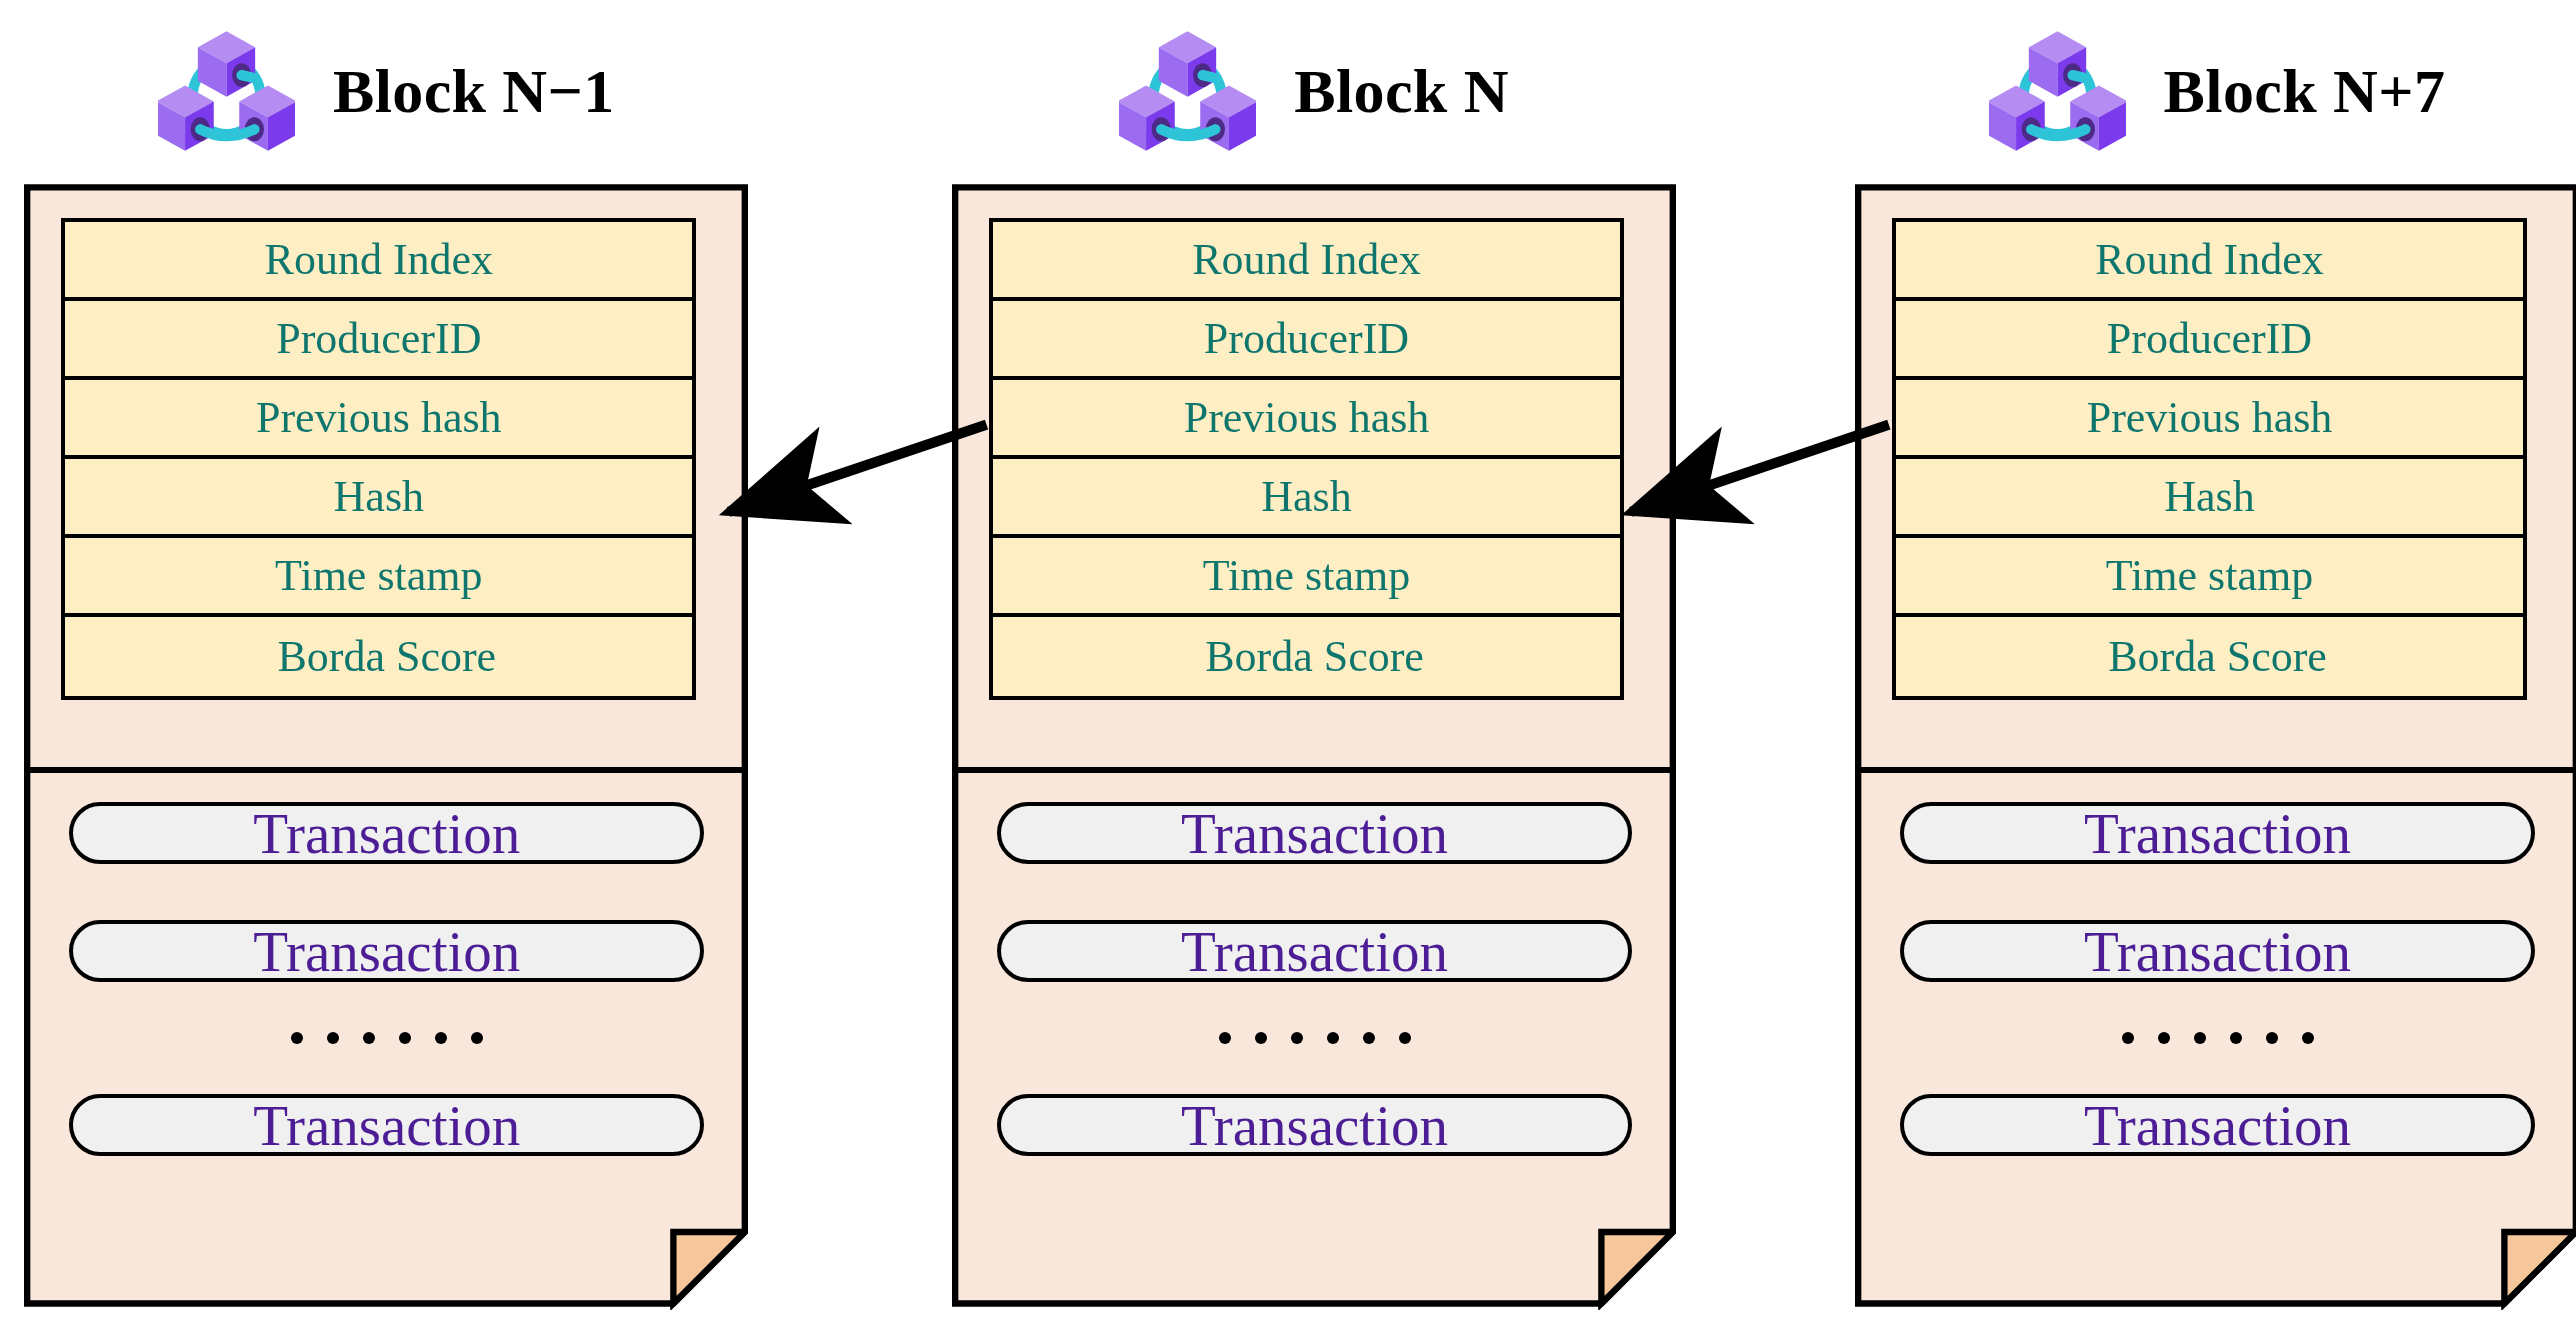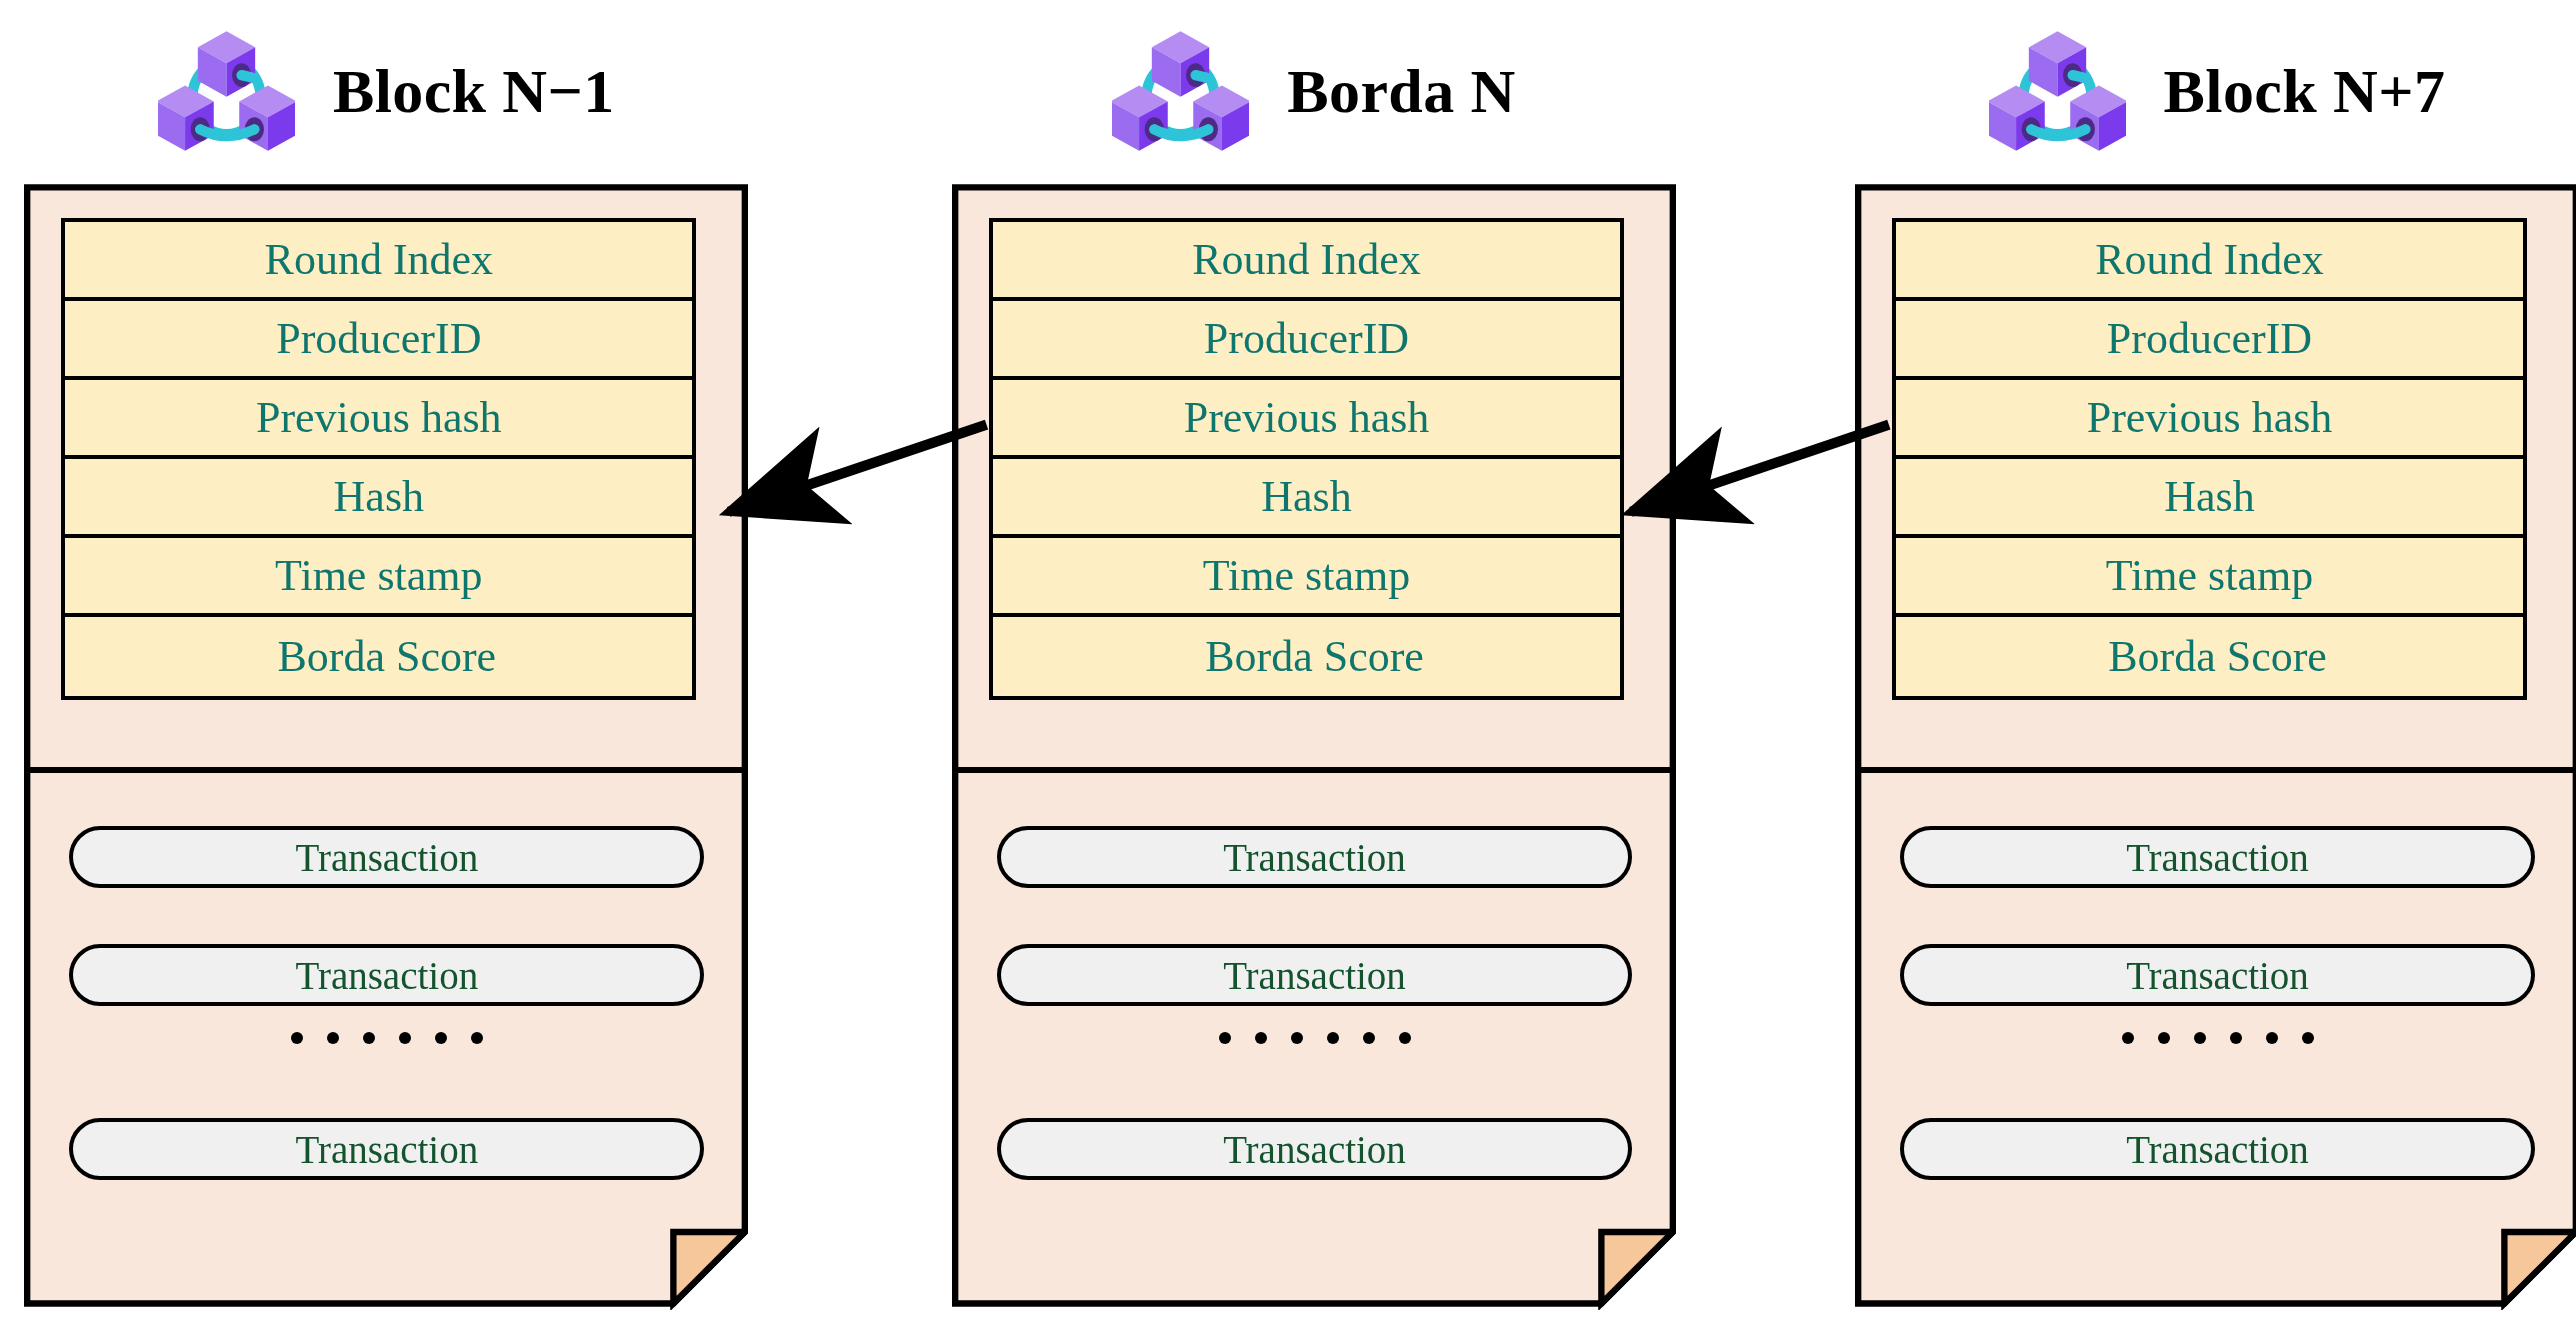--- a/index.html
+++ b/index.html
@@ -123,24 +123,23 @@
     width: 635px;
     height: 62px;
     box-sizing: border-box;
     background: #f0f0f0;
     border: 4.8px solid #000000;
     border-radius: 33px;
     display: flex;
     align-items: center;
     justify-content: center;
     font-family: "Liberation Serif", "DejaVu Serif", serif;
-    font-size: 39px;
-    color: #14532d;
+    font-size: 57px;
+    color: #4c1d95;
     line-height: 1;
-    margin-top: 24px;
   }
   .tx-pill.p0 { top: 30px; }
   .tx-pill.p1 { top: 148px; }
   .tx-pill.p2 { top: 322px; }
 
   .tx-dots {
     position: absolute;
     left: 45px;
     top: 242px;
     width: 635px;
@@ -269,21 +268,21 @@
             <polygon points="102,106 138,126 138,168 102,148" fill="#9b6cf0"></polygon>
             <polygon points="174,106 174,148 138,168 138,126" fill="#7c3aed"></polygon>
             <ellipse cx="121" cy="141" rx="12" ry="15" fill="#4c2a85"></ellipse>
           </g>
           <g fill="none" stroke="#2ec4d8" stroke-width="13" stroke-linecap="round">
             <path d="M105 73 L118 76"></path>
             <path d="M53 141 Q86 158 121 141"></path>
           </g>
         </svg>
       </div>
-      <div class="block-title">Borda N</div>
+      <div class="block-title">Block N</div>
     </div>
 
     <div class="page-shape">
       <svg width="724" height="1126" viewBox="0 0 912 1418" xmlns="http://www.w3.org/2000/svg">
         <path d="M4 4 L908 4 L908 1320 L818 1410 L4 1410 Z" fill="#fae7dc" stroke="#000000" stroke-width="8" stroke-linejoin="miter"></path>
         <path d="M908 1320 L818 1410 L818 1320 Z" fill="#f6c79b" stroke="#000000" stroke-width="8" stroke-linejoin="miter"></path>
       </svg>
     </div>
 
     <div class="field-table">

